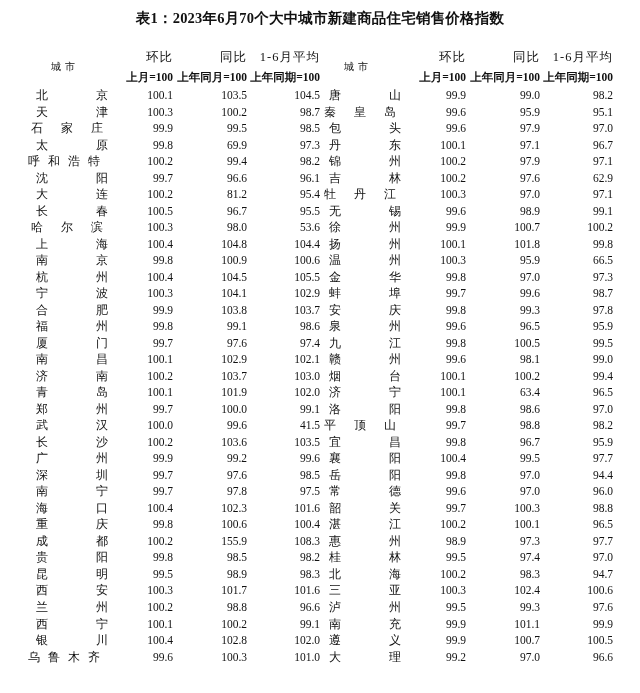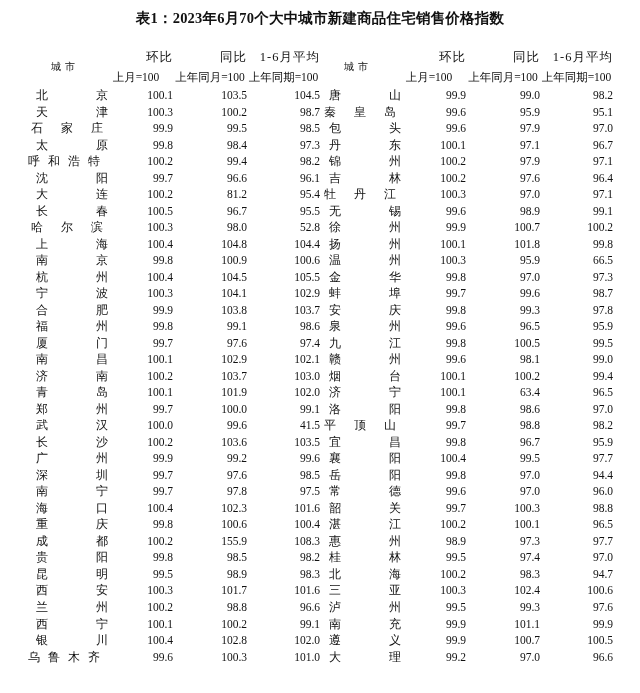--- a/index.html
+++ b/index.html
@@ -75,24 +75,24 @@
     text-align: right;
     vertical-align: middle;
     font-size: 12.5px;
     letter-spacing: 1px;
     font-weight: normal;
     color: #111;
     height: 20px;
     border-bottom: 1px solid #333;
   }
   .hbase {
-    text-align: center;
+    text-align: right;
     vertical-align: middle;
     font-size: 11.5px;
-    font-weight: normal;
+    font-weight: bold;
     color: #111;
     height: 20px;
     white-space: nowrap;
   }
 
   
   tbody tr { height: 16.52px; }
 
   td.city {
     font-size: 12px;
@@ -240,21 +240,21 @@
             <td class="num vl">97.0</td>
           </tr>
           <tr>
             <td class="city">
               <span class="nm c2">
                 <span>太</span>
                 <span>原</span>
               </span>
             </td>
             <td class="num vl">99.8</td>
-            <td class="num vl">98.4</td>
+            <td class="num vl">69.9</td>
             <td class="num vl">97.3</td>
             <td class="city vl-thick">
               <span class="nm c2">
                 <span>丹</span>
                 <span>东</span>
               </span>
             </td>
             <td class="num vl">100.1</td>
             <td class="num vl">97.1</td>
             <td class="num vl">96.7</td>
@@ -292,21 +292,21 @@
             <td class="num vl">96.6</td>
             <td class="num vl">96.1</td>
             <td class="city vl-thick">
               <span class="nm c2">
                 <span>吉</span>
                 <span>林</span>
               </span>
             </td>
             <td class="num vl">100.2</td>
             <td class="num vl">97.6</td>
-            <td class="num vl">96.4</td>
+            <td class="num vl">62.9</td>
           </tr>
           <tr>
             <td class="city">
               <span class="nm c2">
                 <span>大</span>
                 <span>连</span>
               </span>
             </td>
             <td class="num vl">100.2</td>
             <td class="num vl">81.2</td>
@@ -345,21 +345,21 @@
           <tr>
             <td class="city">
               <span class="nm c3">
                 <span>哈</span>
                 <span>尔</span>
                 <span>滨</span>
               </span>
             </td>
             <td class="num vl">100.3</td>
             <td class="num vl">98.0</td>
-            <td class="num vl">52.8</td>
+            <td class="num vl">53.6</td>
             <td class="city vl-thick">
               <span class="nm c2">
                 <span>徐</span>
                 <span>州</span>
               </span>
             </td>
             <td class="num vl">99.9</td>
             <td class="num vl">100.7</td>
             <td class="num vl">100.2</td>
           </tr>

